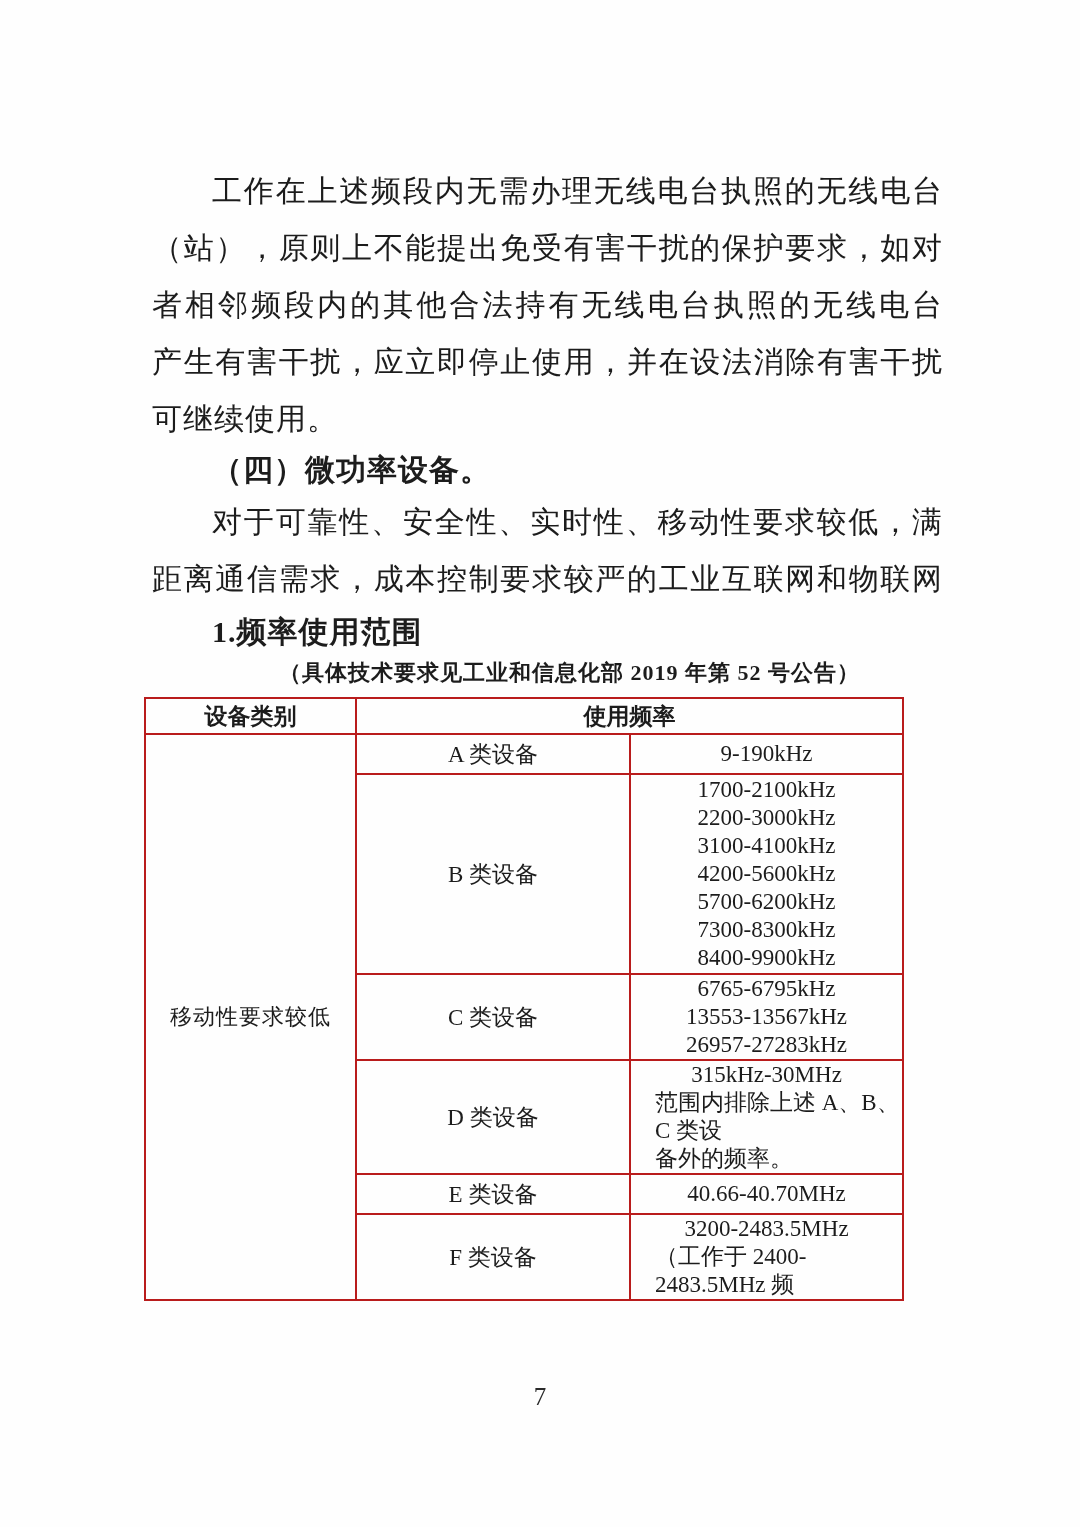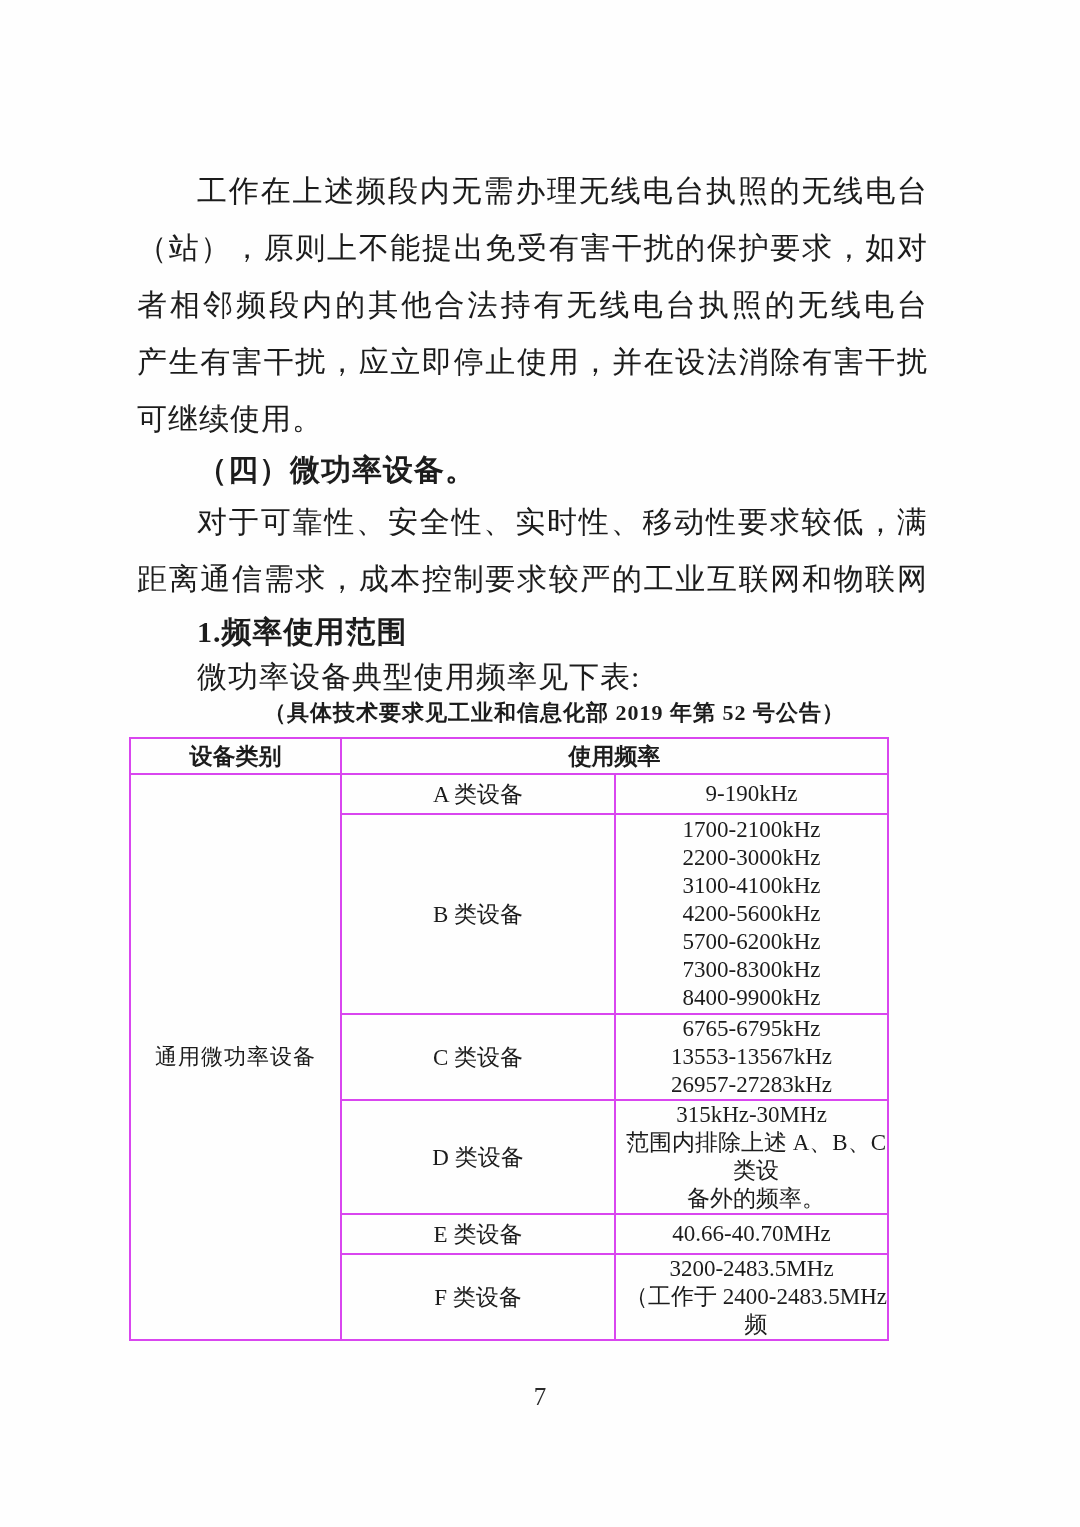--- a/index.html
+++ b/index.html
@@ -11,21 +11,21 @@
     position: relative;
     width: 1080px;
     height: 1527px;
     background: #fefefe;
     color: #1c1c1c;
     font-family: "Liberation Serif", "DejaVu Serif", serif;
     overflow: hidden;
   }
   .content {
     position: absolute;
-    left: 137px;
+    left: 152px;
     top: 162px;
     width: 791px;
   }
   .para .line {
     font-size: 30px;
     line-height: 57px;
     height: 57px;
     white-space: nowrap;
     letter-spacing: 1px;
   }
@@ -84,40 +84,40 @@
     table-layout: fixed;
     width: 758px;
     margin-left: -8px;
     margin-top: 8px;
     font-size: 22px;
   }
   table.freq-table col.c1 { width: 211px; }
   table.freq-table col.c2 { width: 274px; }
   table.freq-table col.c3 { width: 273px; }
   table.freq-table th, table.freq-table td {
-    border: 2px solid #d946ef;
+    border: 2px solid #b91c1c;
     padding: 0;
     text-align: center;
     vertical-align: middle;
   }
   table.freq-table th {
     font-weight: bold;
     font-size: 23px;
     height: 34px;
   }
   td.cat-cell { font-size: 22px; letter-spacing: 1px; }
   td.dev-cell { font-size: 23px; }
   td.freq-cell { padding: 4px 0; }
   td.freq-cell .fline {
     font-size: 23px;
     line-height: 28px;
   }
   td.freq-cell .fline.left {
-    text-align: center;
-    padding-left: 9px;
+    text-align: left;
+    padding-left: 24px;
   }
   tr.r-a  { height: 40px; }
   tr.r-b  { height: 200px; }
   tr.r-c  { height: 84px; }
   tr.r-d  { height: 88px; }
   tr.r-e  { height: 40px; }
   tr.r-f  { height: 56px; }
   .page-number {
     position: absolute;
     top: 1383px;
@@ -144,37 +144,36 @@
 
     <div class="h-section">（四）微功率设备。</div>
 
     <div class="para">
       <div class="line stretch indent">对于可靠性、安全性、实时性、移动性要求较低，满足短</div>
       <div class="line stretch">距离通信需求，成本控制要求较严的工业互联网和物联网业务，</div>
     </div>
 
     <div class="h-sub">1.频率使用范围</div>
 
-    <div class="table-intro">微功率设备典型使用频率见下表:</div>
 
     <div class="tbl-subcaption">（具体技术要求见工业和信息化部 2019 年第 52 号公告）</div>
 
     <table class="freq-table">
       <colgroup>
           <col class="c1">
           <col class="c2">
           <col class="c3">
         </colgroup>
       <tbody>
           <tr>
         <th>设备类别</th>
         <th colspan="2">使用频率</th>
       </tr>
       <tr class="r-a">
-        <td class="cat-cell" rowspan="6">通用微功率设备</td>
+        <td class="cat-cell" rowspan="6">移动性要求较低</td>
         <td class="dev-cell">A 类设备</td>
         <td class="freq-cell">
           <div class="fline">9-190kHz</div>
         </td>
       </tr>
       <tr class="r-b">
         <td class="dev-cell">B 类设备</td>
         <td class="freq-cell">
           <div class="fline">1700-2100kHz</div>
           <div class="fline">2200-3000kHz</div>

